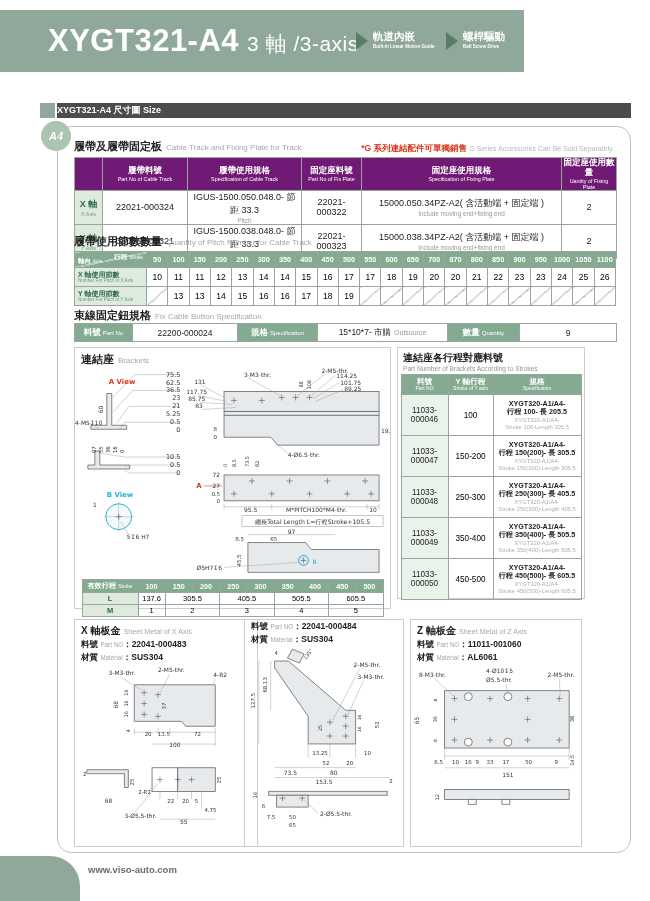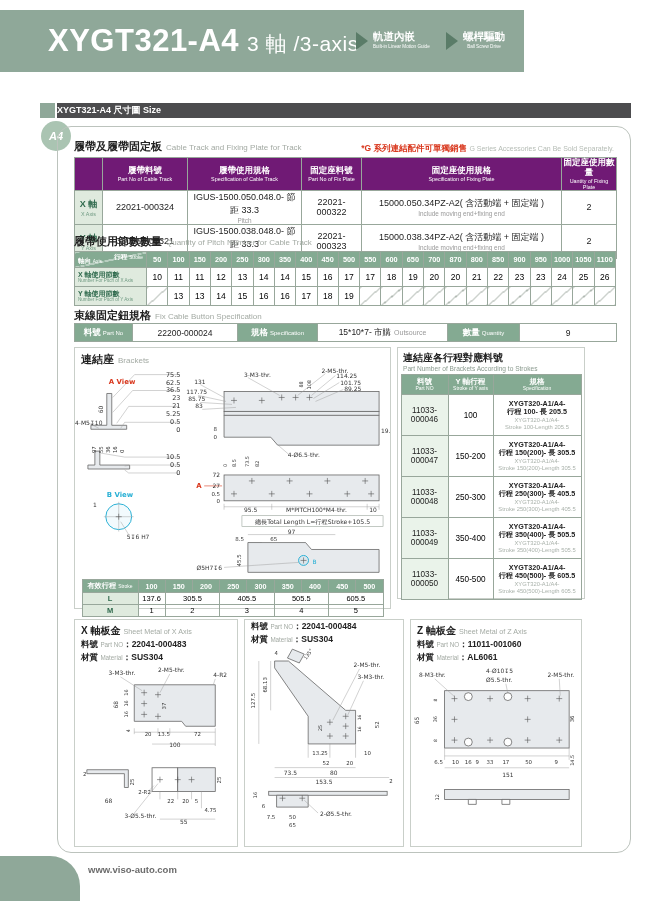--- a/index.html
+++ b/index.html
@@ -4,25 +4,25 @@
 <style>
   * { box-sizing: border-box; margin: 0; padding: 0; }
   body { width:650px; height:901px; position:relative; background:#fff;
          font-family:"Liberation Sans", sans-serif; overflow:hidden; }
   svg text { font-family:"DejaVu Sans", sans-serif; }
 
   
   .band { position:absolute; left:0; top:10px; width:524px; height:62px; background:#8fa899; }
   .band-title { position:absolute; left:48px; top:13px; color:#fff; font-size:31px; font-weight:bold; letter-spacing:.5px; white-space:nowrap; }
   .band-sub { font-size:21px; font-weight:normal; margin-left:8px; }
-  .hbadge { position:absolute; top:20px; display:flex; color:#fff; }
+  .hbadge { position:absolute; top:20px; display:flex; color:#fff;font-weight:bold; }
   .hbadge .tri { width:0; height:0; border-left:12px solid #5a7c68; border-top:9px solid transparent; border-bottom:9px solid transparent; margin-right:5px; margin-top:2px; }
   .hbadge b { display:block; font-size:10.5px; }
   .hbadge small { display:block; font-size:4.6px; }
-  #badge1 { left:356px; } #badge2 { left:446px;text-align:center; }
+  #badge1 { left:356px; } #badge2 { left:446px; }
 
   
   .secbar { position:absolute; top:103px; left:40px; width:591px; height:15px; }
   .secbar .sq { position:absolute; left:0; top:0; width:15px; height:15px; background:#8fa899; }
   .secbar .bar { position:absolute; left:17px; right:0; top:0; bottom:0; background:#4c4c4e; color:#fff;
                  font-size:9px; font-weight:bold; line-height:15px; padding-left:0; }
 
   
   .main { position:absolute; left:57px; top:126px; width:574px; height:727px;
           border:1.5px solid #bcc3bd; border-radius:14px; }
@@ -79,21 +79,21 @@
   .rtable { width:180px; margin:2px auto; }
   .rtable th { background:#84aa92; color:#fff; font-size:7.6px; height:20px; line-height:1.1; }
   .rtable th .en { display:block; font-size:5px; font-weight:normal; }
   .rtable td { height:41px; }
   .rtable td.part { background:#eaf3ea; font-size:8.2px; color:#222; }
   .rtable td.stk { font-size:8.2px; }
   .rtable td.spec { font-size:7.2px; font-weight:bold; line-height:1.2; color:#222; }
   .rtable td.spec .en { display:block; font-weight:normal; color:#aab2ab; font-size:5.8px; line-height:1.15; }
 
   .mpanel { position:absolute; top:492px; height:228px; border:1px solid #c9cfc9; }
-  #px { left:16px; width:164px; } #py { left:186px; width:160px; } #pz { left:352px; width:172px; }
+  #px { left:16px; width:184px; } #py { left:186px; width:160px; } #pz { left:352px; width:172px; }
   .mpanel .ttl { font-size:10px; font-weight:bold; color:#222; padding:4px 0 0 6px; white-space:nowrap; }
   .mpanel .ttl .en { font-size:7.2px; color:#a3aaa3; font-weight:normal; margin-left:3px; }
   .meta { font-size:8.5px; font-weight:bold; color:#222; padding:1px 0 0 6px; white-space:nowrap; }
   .meta small { font-weight:normal; color:#a3aaa3; font-size:6.3px; }
 
   .fgreen { position:absolute; left:0; top:856px; width:80px; height:45px; background:#8fa899; border-top-right-radius:30px; }
   .furl { position:absolute; left:88px; top:864px; font-size:9.5px; font-weight:bold; color:#6b6b6b; }
 
   .pl { fill:#e7eaed; stroke:#666; stroke-width:.8; }
   .wt { fill:#fff; stroke:#666; stroke-width:.8; }

